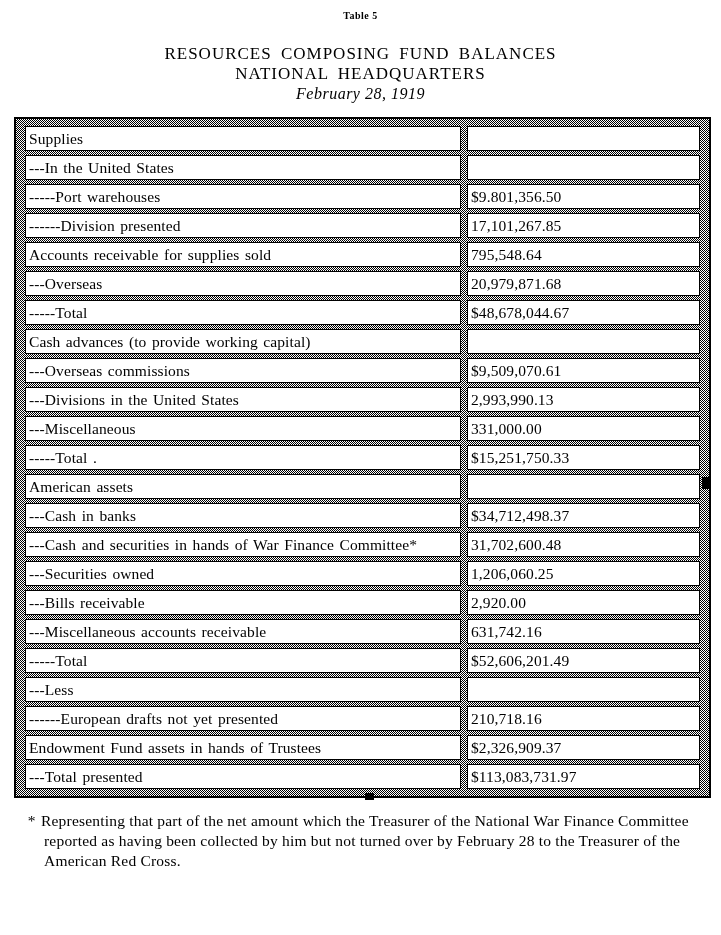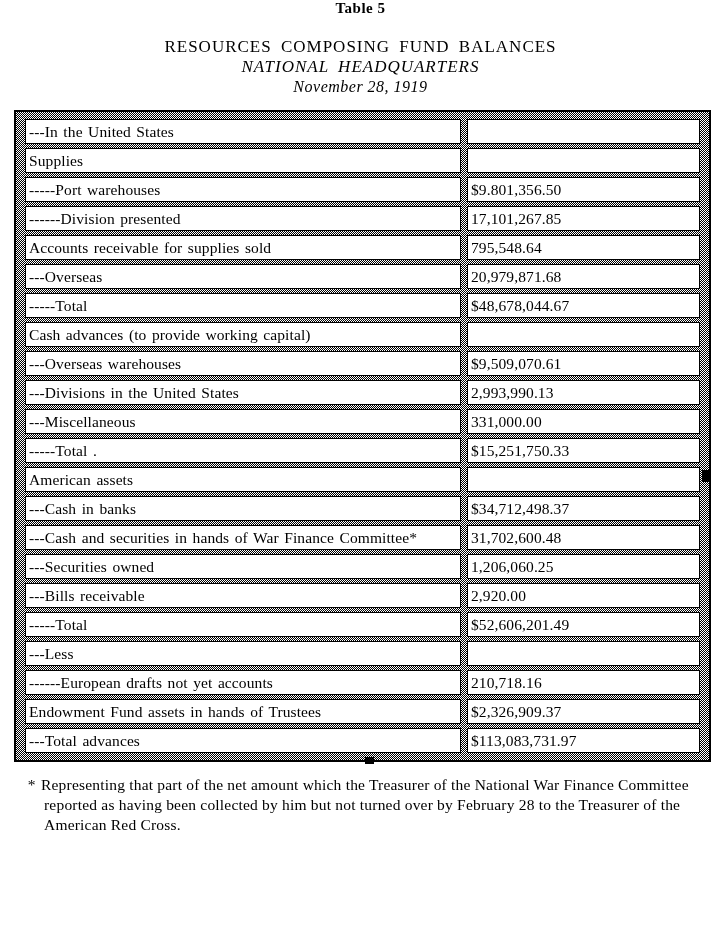--- a/index.html
+++ b/index.html
@@ -7,25 +7,26 @@
   body {
     width: 721px; height: 935px;
     position: relative;
     font-family: "Liberation Serif", serif;
     color: #000;
     overflow: hidden;
   }
   
   .hdr { text-align: center; }
   .hdr-table-number {
-    font-size: 15px; font-weight: bold; line-height: 17px;
+    margin-top: 7px;
+    font-size: 10px; font-weight: bold; line-height: 17px;
     letter-spacing: 0.5px;
   }
   .hdr-title1 { margin-top: 20px; font-size: 17px; line-height: 20px; letter-spacing: 1px; word-spacing: 4px; }
-  .hdr-title2 { font-size: 17px; line-height: 20px; letter-spacing: 1px; word-spacing: 4px; font-style: italic; }
+  .hdr-title2 { font-size: 17px; line-height: 20px; letter-spacing: 1px; word-spacing: 4px; }
   .hdr-date   { font-size: 16px; line-height: 20px; font-style: italic; letter-spacing: 0.5px; }
 
   
   .table-frame {
     position: relative;
     margin: 13px 10px 0 14px;
     border: 2px solid #000;
     padding: 3px;
     background-color: #9a9a9a;
     background-image: conic-gradient(#000 25%, #fff 25% 50%, #000 50% 75%, #fff 75%);
@@ -68,36 +69,36 @@
   }
   .footnote .marker { padding-right: 6px; font-style: italic; }
 </style>
 </head>
 <body>
 
 <div class="hdr">
   <div class="hdr-table-number">Table 5</div>
   <div class="hdr-title1">RESOURCES COMPOSING FUND BALANCES</div>
   <div class="hdr-title2">NATIONAL HEADQUARTERS</div>
-  <div class="hdr-date">November 28, 1919</div>
+  <div class="hdr-date">February 28, 1919</div>
 </div>
 
 <div class="table-frame">
   <table class="fund-table">
     <colgroup>
       <col class="c1">
       <col class="c2">
     </colgroup>
     <tbody>
         <tr>
-          <td>---In the United States</td>
+          <td>Supplies</td>
           <td></td>
         </tr>
         <tr>
-          <td>Supplies</td>
+          <td>---In the United States</td>
           <td></td>
         </tr>
         <tr>
           <td>-----Port warehouses</td>
           <td>$9.801,356.50</td>
         </tr>
         <tr>
           <td>------Division presented</td>
           <td>17,101,267.85</td>
         </tr>
@@ -111,21 +112,21 @@
         </tr>
         <tr>
           <td>-----Total</td>
           <td>$48,678,044.67</td>
         </tr>
         <tr>
           <td>Cash advances (to provide working capital)</td>
           <td></td>
         </tr>
         <tr>
-          <td>---Overseas warehouses</td>
+          <td>---Overseas commissions</td>
           <td>$9,509,070.61</td>
         </tr>
         <tr>
           <td>---Divisions in the United States</td>
           <td>2,993,990.13</td>
         </tr>
         <tr>
           <td>---Miscellaneous</td>
           <td>331,000.00</td>
         </tr>
@@ -147,37 +148,41 @@
         </tr>
         <tr>
           <td>---Securities owned</td>
           <td>1,206,060.25</td>
         </tr>
         <tr>
           <td>---Bills receivable</td>
           <td>2,920.00</td>
         </tr>
         <tr>
+          <td>---Miscellaneous accounts receivable</td>
+          <td>631,742.16</td>
+        </tr>
+        <tr>
           <td>-----Total</td>
           <td>$52,606,201.49</td>
         </tr>
         <tr>
           <td>---Less</td>
           <td></td>
         </tr>
         <tr>
-          <td>------European drafts not yet accounts</td>
+          <td>------European drafts not yet presented</td>
           <td>210,718.16</td>
         </tr>
         <tr>
           <td>Endowment Fund assets in hands of Trustees</td>
           <td>$2,326,909.37</td>
         </tr>
         <tr>
-          <td>---Total advances</td>
+          <td>---Total presented</td>
           <td>$113,083,731.97</td>
         </tr>
       </tbody>
   </table>
   <div class="artifact artifact-right"></div>
   <div class="artifact artifact-bottom"></div>
 </div>
 
 <p class="footnote"><span class="marker">*</span><span>Representing that part of the net amount which the Treasurer of the National War Finance Committee reported as having been collected by him but not turned over by February 28 to the Treasurer of the American Red Cross.</span></p>
 

